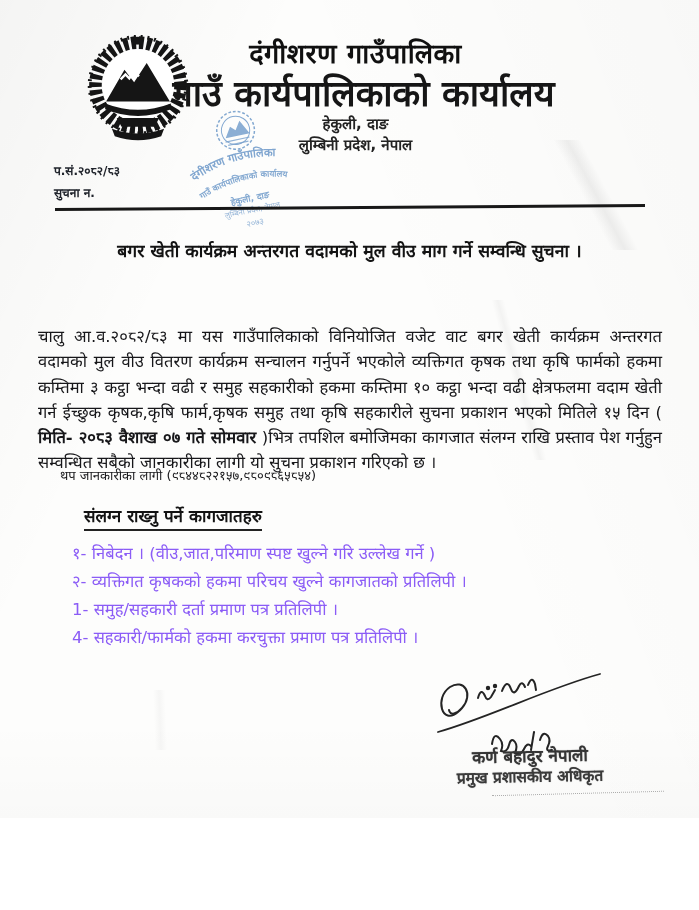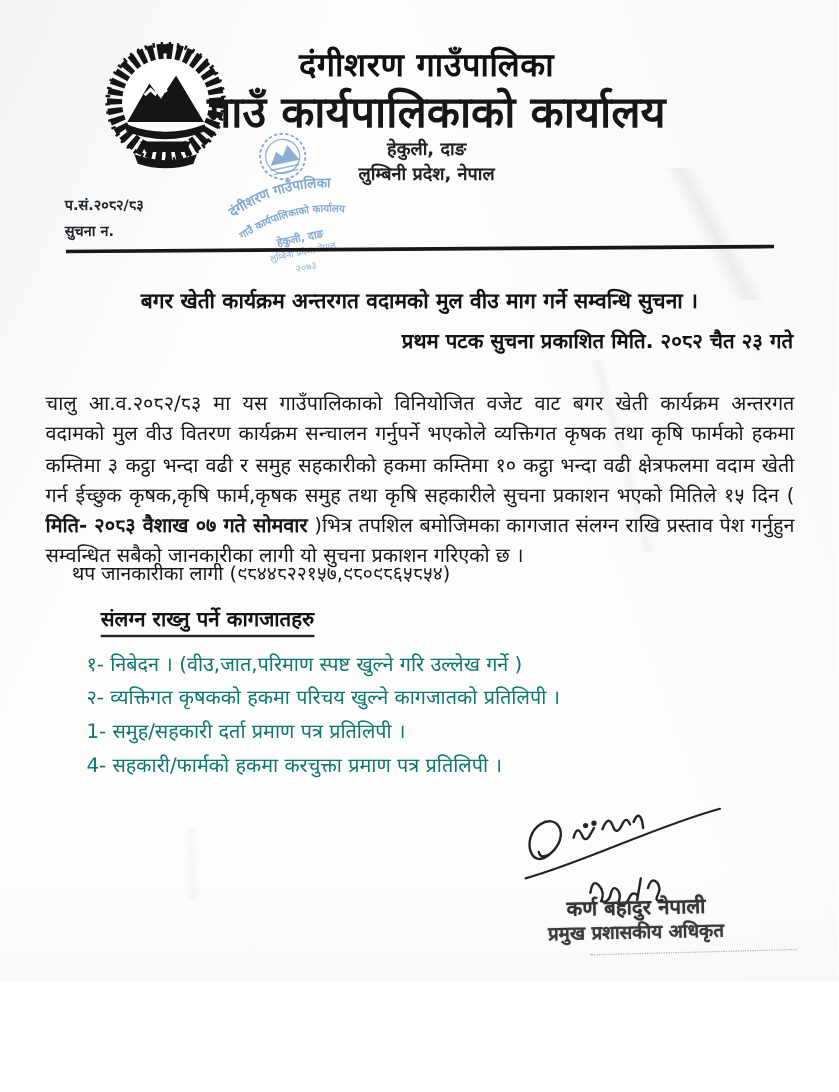--- a/index.html
+++ b/index.html
@@ -61,30 +61,30 @@
   }
   .pubdate{
     position:absolute; right:38px; top:272px;
     font-size:17px; font-weight:bold; color:#131313;
   }
   .body-par{
     position:absolute; left:38px; top:300px; width:624px;
     font-size:16.5px; line-height:25.3px; text-align:justify; color:#17171a;margin-top:24px;
   }
   .contact{
-    position:absolute; left:60px; top:466px; font-size:16px; color:#17171a;
+    position:absolute; left:60px; top:466px; font-size:13px; color:#17171a;
   }
   .doc-heading{
     position:absolute; left:60px; top:504px;
     font-size:17px; font-weight:bold; color:#131313;
     border-bottom:2px solid #222; padding-bottom:2px;margin-left:24px;
   }
   .doc-list{
     position:absolute; left:72px; top:544px; width:560px;
-    font-size:16.5px; color:#0f766e;
+    font-size:16.5px; color:#8b5cf6;
   }
   .doc-item{margin-bottom:9px; line-height:19px;}
 
   
   .sig-scribble{position:absolute; left:428px; top:668px; width:190px; height:90px;}
   .sig-name{
     position:absolute; left:400px; top:744px; width:260px; text-align:center;
     font-size:17px; font-weight:bold; color:#353535;
     transform:rotate(-1.2deg);
     text-shadow:0 0 1px rgba(70,70,70,0.55);
@@ -151,21 +151,20 @@
   </svg>
 
   <div class="ref-block">
     <div>प.सं.२०८२/८३</div>
     <div>सुचना न.</div>
   </div>
 
   <div class="rule"></div>
 
   <div class="subject">बगर खेती कार्यक्रम अन्तरगत वदामको मुल वीउ माग गर्ने सम्वन्धि सुचना ।</div>
-  <div class="pubdate">प्रथम पटक सुचना प्रकाशित मिति. २०८२ चैत २३ गते</div>
 
   <div class="body-par">
     <span>चालु आ.व.२०८२/८३ मा यस गाउँपालिकाको विनियोजित वजेट वाट बगर खेती कार्यक्रम अन्तरगत वदामको मुल वीउ वितरण कार्यक्रम सन्चालन गर्नुपर्ने भएकोले व्यक्तिगत कृषक तथा कृषि फार्मको हकमा कम्तिमा ३ कट्ठा भन्दा वढी र समुह सहकारीको हकमा कम्तिमा १० कट्ठा भन्दा वढी क्षेत्रफलमा वदाम खेती गर्न ईच्छुक कृषक,कृषि फार्म,कृषक समुह तथा कृषि सहकारीले सुचना प्रकाशन भएको मितिले १५ दिन ( </span><b>मिति- २०८३ वैशाख ०७ गते सोमवार</b><span> )भित्र तपशिल बमोजिमका कागजात संलग्न राखि प्रस्ताव पेश गर्नुहुन सम्वन्धित सबैको जानकारीका लागी यो सुचना प्रकाशन गरिएको छ ।</span>
   </div>
 
   <div class="contact">थप जानकारीका लागी (९८४४८२२१५७,९८०९८६५८५४)</div>
 
   <div class="doc-heading">संलग्न राख्नु पर्ने कागजातहरु</div>
   <div class="doc-list">
     <div class="doc-item">१- निबेदन । (वीउ,जात,परिमाण स्पष्ट खुल्ने गरि उल्लेख गर्ने )</div>

